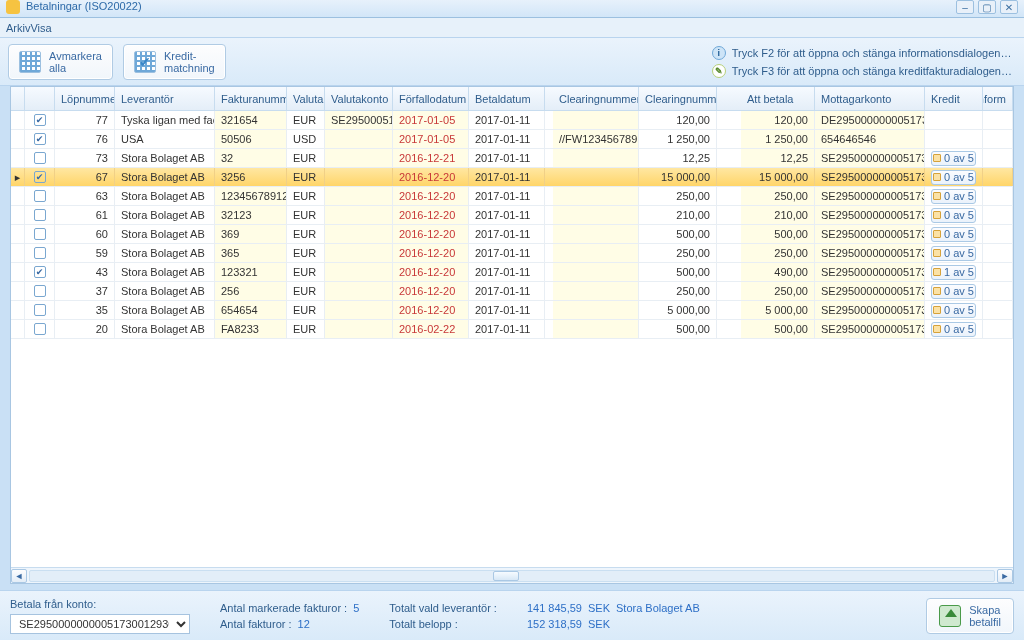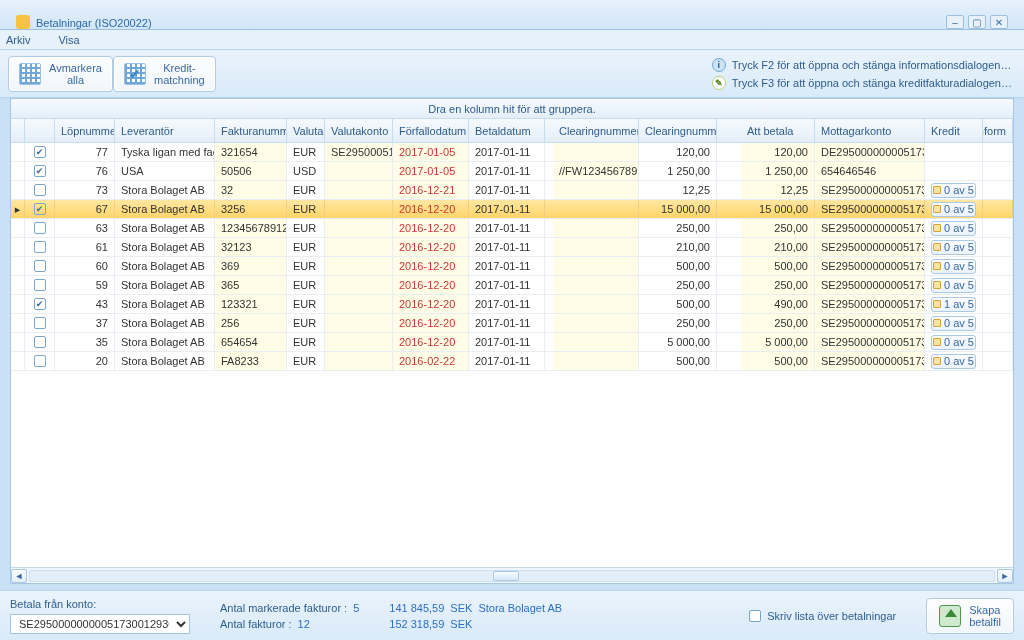--- a/index.html
+++ b/index.html
@@ -7,43 +7,42 @@
   background: #c9e0f5;
   width: 1024px;
   height: 640px;
   overflow: hidden;
   position: relative;
   display: flex;
   flex-direction: column;
 }
 
 .titlebar {
-  height: 30px;
+  height: 18px;
   background: linear-gradient(#e7f1fb,#d2e6f8);
   border-bottom:1px solid #9cc0e0;
   display:flex;
-  align-items:flex-end;
-  padding:0 16px;
+  align-items:flex-start;
+  padding:0 6px;
   color:#2d6aa8;
 }
 .titlebar .winicon{width:14px;height:14px;border-radius:3px;background:#f6c341;margin-right:6px;}
 .titlebar .spacer{flex:1;}
 .winbtn{width:18px;height:14px;background:#e8f0f9;border:1px solid #9cc0e0;border-radius:2px;margin-left:4px;display:flex;align-items:center;justify-content:center;color:#3b6fa2;font-size:10px;}
 
-.menubar{height:20px;background:#e7f1fa;border-bottom:1px solid #b9d4ee;display:flex;align-items:center;padding:0 6px;gap:28px;color:#2f5d8c;}
+.menubar{height:20px;background:#e7f1fa;border-bottom:1px solid #b9d4ee;display:flex;align-items:center;padding:0 6px;gap:0;color:#2f5d8c;}
 
 .toolbar{
   height:48px;
   background:linear-gradient(#eaf3fc,#d9eaf9);
   border-bottom:1px solid #b9d4ee;
   display:flex;
   align-items:center;
   padding:0 8px;
-  gap:0;
-  text-align:center;
+  gap:10px;
 }
 .tbtn{
   height:36px;
   background:linear-gradient(#fdfdfe,#f1f6fb);
   border:1px solid #b0cbe4;
   border-radius:4px;
   display:flex;align-items:center;
   padding:0 10px;gap:8px;color:#3a6aa3;
   box-shadow:inset 0 0 0 1px #fff;
 }
@@ -182,21 +181,20 @@
       <span>Tryck F2 för att öppna och stänga informationsdialogen…</span>
     </div>
     <div class="hint">
       <div class="hicon doc">✎</div>
       <span>Tryck F3 för att öppna och stänga kreditfakturadialogen…</span>
     </div>
   </div>
 </div>
 
 <div class="gridshell">
-  <div class="grouphdr">Dra en kolumn hit för att gruppera.</div>
   <div class="colhdr">
     <div class="hcell w-ind"></div>
     <div class="hcell w-chk"></div>
     <div class="hcell w-lop">Löpnummer</div>
     <div class="hcell w-lev">Leverantör</div>
     <div class="hcell w-fak">Fakturanummer</div>
     <div class="hcell w-val">Valuta</div>
     <div class="hcell w-vkt">Valutakonto</div>
     <div class="hcell w-for">Förfallodatum</div>
     <div class="hcell w-bet">Betaldatum</div>
@@ -508,34 +506,38 @@
       <span>Antal markerade fakturor :</span>
       <span class="blue">5</span>
     </div>
     <div class="kv">
       <span>Antal fakturor :</span>
       <span class="blue">12</span>
     </div>
   </div>
   <div class="col">
     <div class="kv">
+      <span>Totalt vald leverantör :</span>
+    </div>
+    <div class="kv">
+      <span>Totalt belopp :</span>
+    </div>
+  </div>
+  <div class="col">
+    <div class="kv">
       <span class="blue">141 845,59</span>
       <span class="blue">SEK</span>
       <span class="blue">Stora Bolaget AB</span>
     </div>
     <div class="kv">
       <span class="blue">152 318,59</span>
       <span class="blue">SEK</span>
     </div>
   </div>
   <div class="spacer"></div>
-  <div class="kv">
-    <div class="fchk"></div>
-    <span>Skriv lista över betalningar</span>
-  </div>
   <div class="bigbtn">
     <div class="icn up"></div>
     <div>
       <div>Skapa</div>
       <div>betalfil</div>
     </div>
   </div>
 </div>
 
 </body></html>

